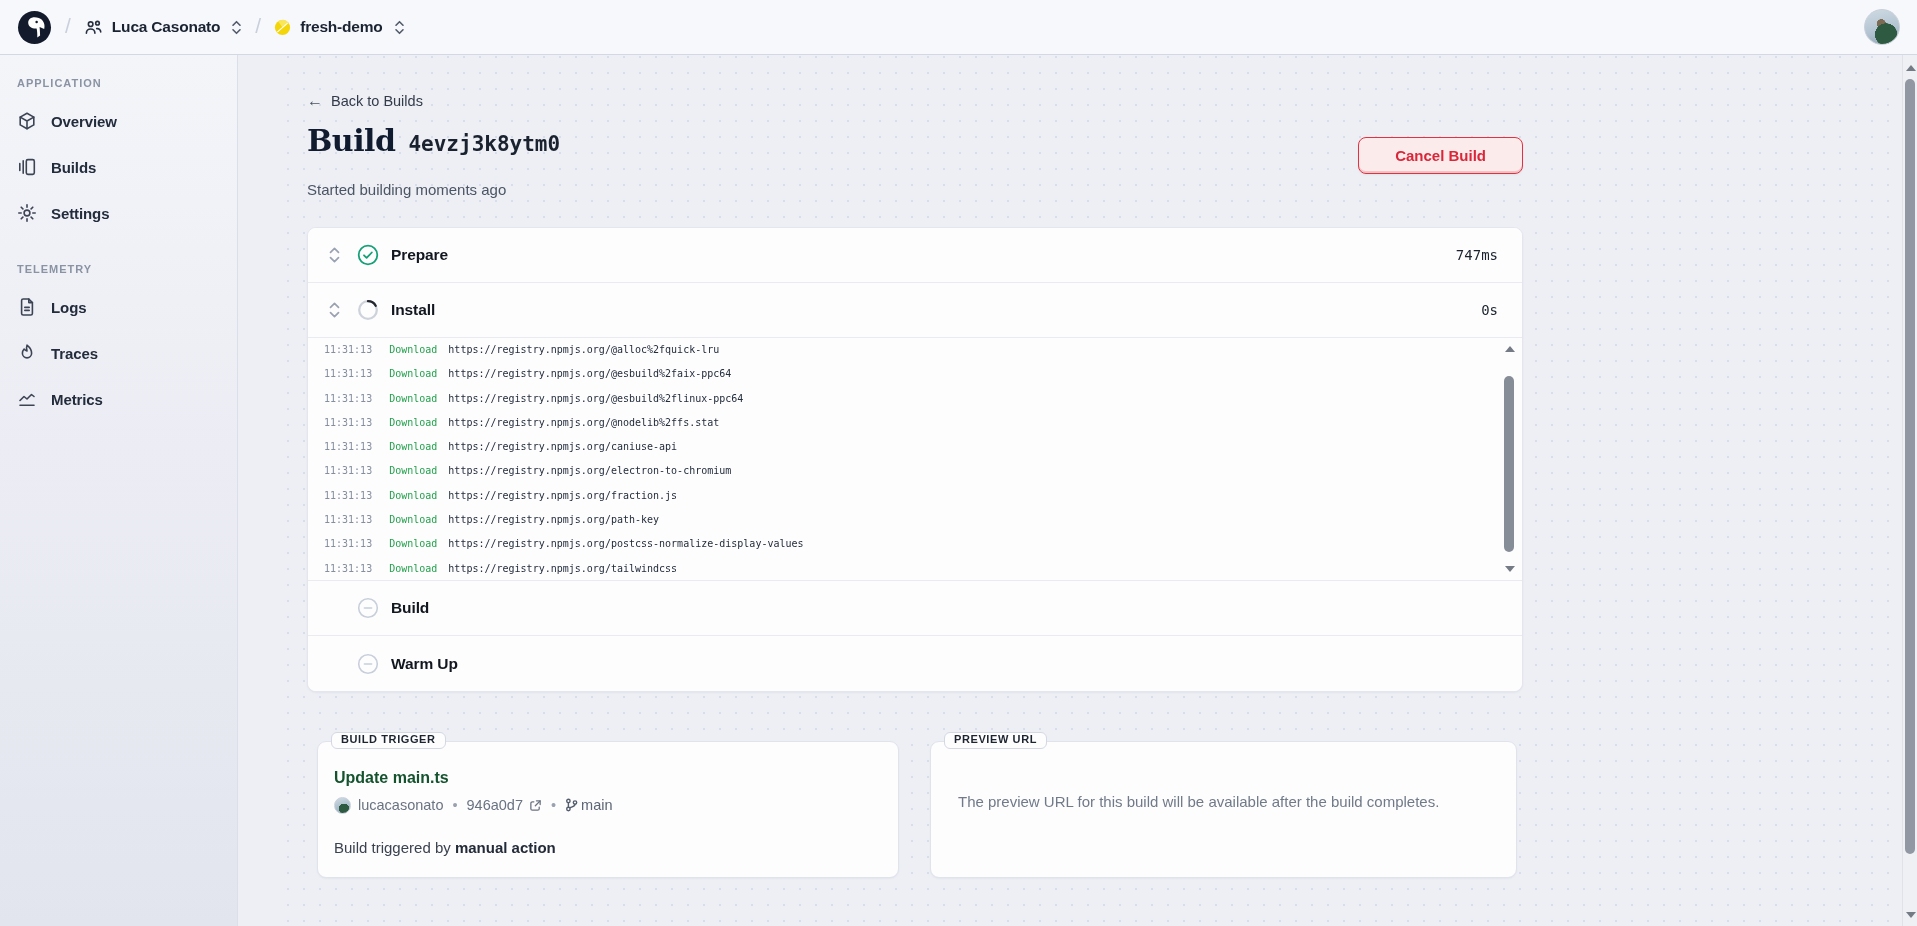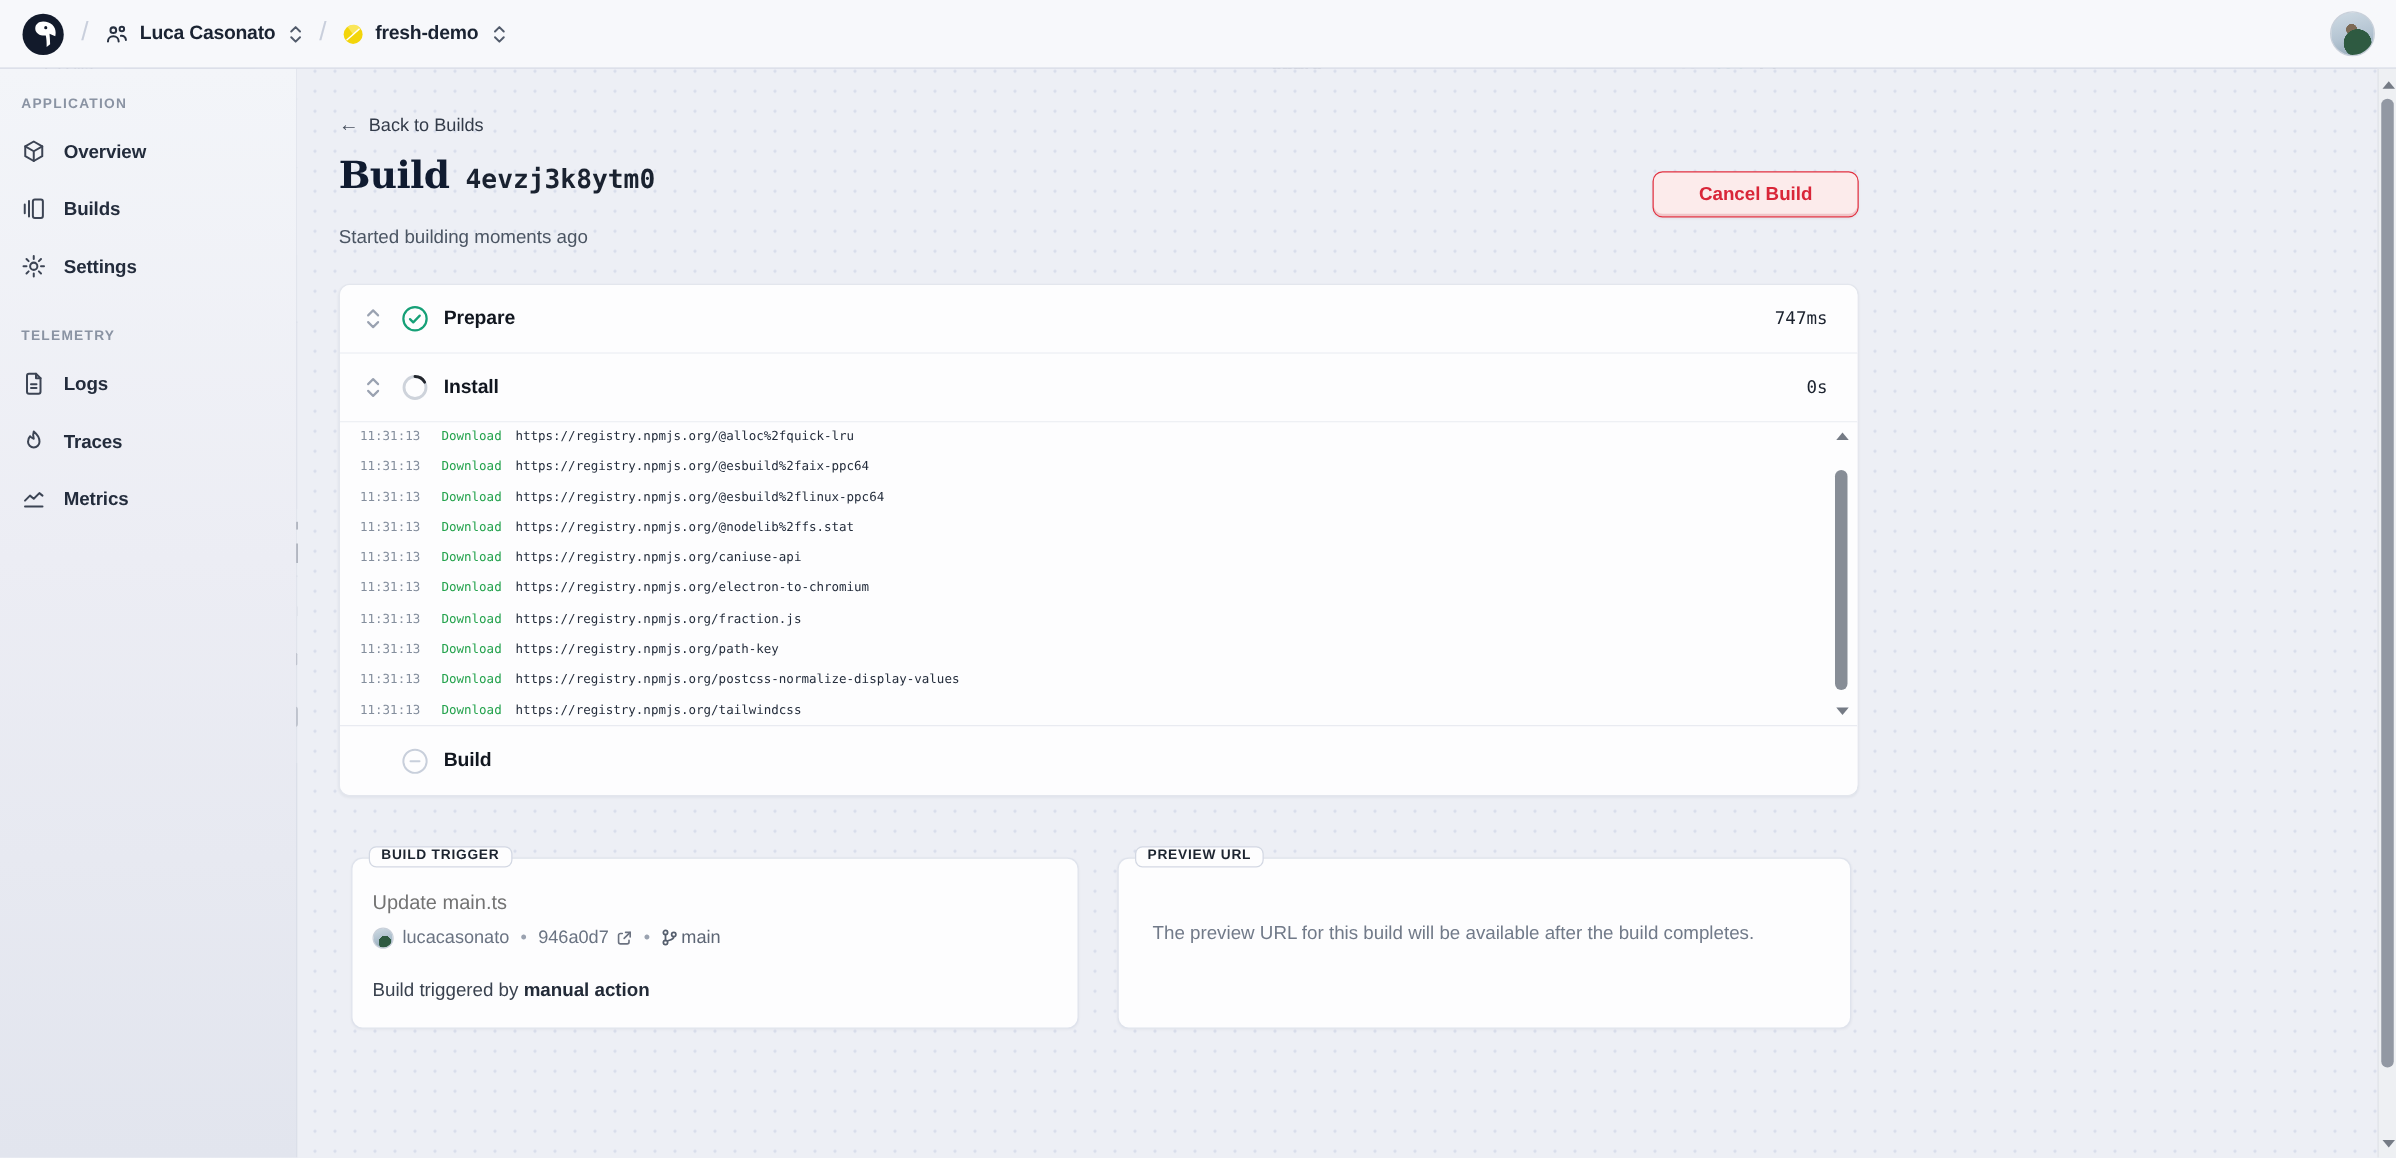--- a/index.html
+++ b/index.html
@@ -22,21 +22,21 @@
   .updown { margin-left:2px; }
   .avatar-lg {
     margin-left:auto; width:36px; height:36px; border-radius:50%;
     border:1px solid #c9d0da; cursor:pointer;
     background:
       radial-gradient(circle at 62% 72%, #2e5a41 0 34%, transparent 35%),
       radial-gradient(circle at 48% 40%, #7d6a55 0 16%, transparent 17%),
       linear-gradient(165deg,#cfdbe4 0%,#b4c4d2 55%,#8fa5b4 100%);
   }
   
-  .shell { position:fixed; top:55px; left:0; right:0; bottom:0; display:flex; }
+  .shell { position:fixed; top:55px; left:0; right:0; bottom:0; display:flex;gap:36px; }
   .sidebar {
     width:238px; flex:none; height:100%;
     background:linear-gradient(180deg,#f3f5f9 0%, #ecedf4 45%, #e2e5ee 100%);
     border-right:1px solid #dcdfe9; padding-top:12px;
   }
   .side-label {
     font-size:11px; font-weight:700; letter-spacing:1px; color:#8a93a3;
     padding:10px 17px 9px;
   }
   .side-label.second { margin-top:17px; }
@@ -102,21 +102,21 @@
     position:relative; background:#fdfdfe; border:1px solid #dfe3ec; border-radius:9px;
     height:137px; box-shadow:0 1px 2px rgba(20,30,60,.04);
   }
   .card.trigger { width:582px; padding:27px 16px 0; }
   .card.preview { width:587px; padding:51px 16px 0 27px; }
   .card-chip {
     position:absolute; top:-10px; left:13px; background:#fdfdfe;
     border:1.5px solid #d3d8e3; border-radius:6px; padding:0 9px 3px;
     font-size:11px; font-weight:800; letter-spacing:0.6px; color:#1c2430; white-space:nowrap;
   }
-  .commit-msg { font-weight:400; font-size:16px; color:#737373; }
+  .commit-msg { font-weight:700; font-size:16px; color:#14532d; }
   .meta-row { display:flex; align-items:flex-start; margin-top:10px; font-size:14.5px; color:#6a7382; }
   .avatar-sm {
     width:17px; height:17px; border-radius:50%; margin-right:7px; flex:none; border:1px solid #c9d0da;
     background:
       radial-gradient(circle at 60% 72%, #2e5a41 0 36%, transparent 37%),
       linear-gradient(165deg,#cfdbe4 0%,#a9bcca 60%,#8fa5b4 100%);
   }
   .dot-sep { margin:0 9px; color:#9aa2b0; }
   .sha-link { display:inline-flex; align-items:center; gap:6px; color:#6a7382; cursor:pointer; }
   .branch { display:inline-flex; align-items:center; gap:3px; color:#5d6675; }
@@ -290,20 +290,27 @@
           </div>
         </div>
 
         <div class="step-row pending">
           <svg class="status-ic stroke" viewBox="0 0 22 22" stroke="#c8cfdb" stroke-width="1.6">
             <circle cx="11" cy="11" r="9.3"></circle>
               <path d="M7.4 11h7.2"></path>
           </svg>
           <span class="step-name">Build</span>
         </div>
+        <div class="step-row pending">
+          <svg class="status-ic stroke" viewBox="0 0 22 22" stroke="#c8cfdb" stroke-width="1.6">
+            <circle cx="11" cy="11" r="9.3"></circle>
+              <path d="M7.4 11h7.2"></path>
+          </svg>
+          <span class="step-name">Warm Up</span>
+        </div>
       </section>
 
       <div class="cards-row">
         <section class="card trigger">
           <div class="card-chip">BUILD TRIGGER</div>
           <div class="commit-msg">Update main.ts</div>
           <div class="meta-row">
             <span class="avatar-sm"></span>
             <span>lucacasonato</span>
             <span class="dot-sep">•</span>

